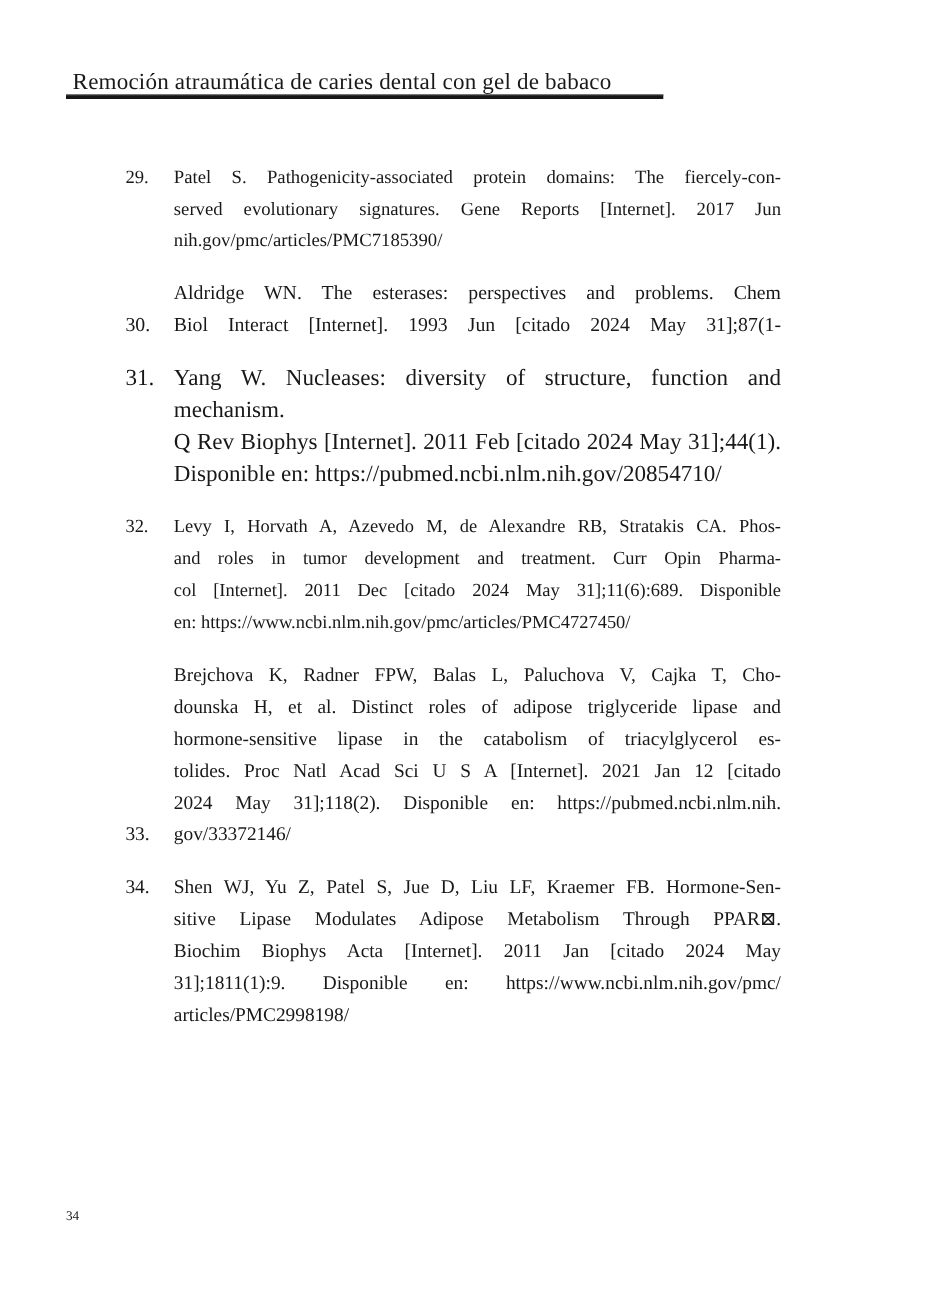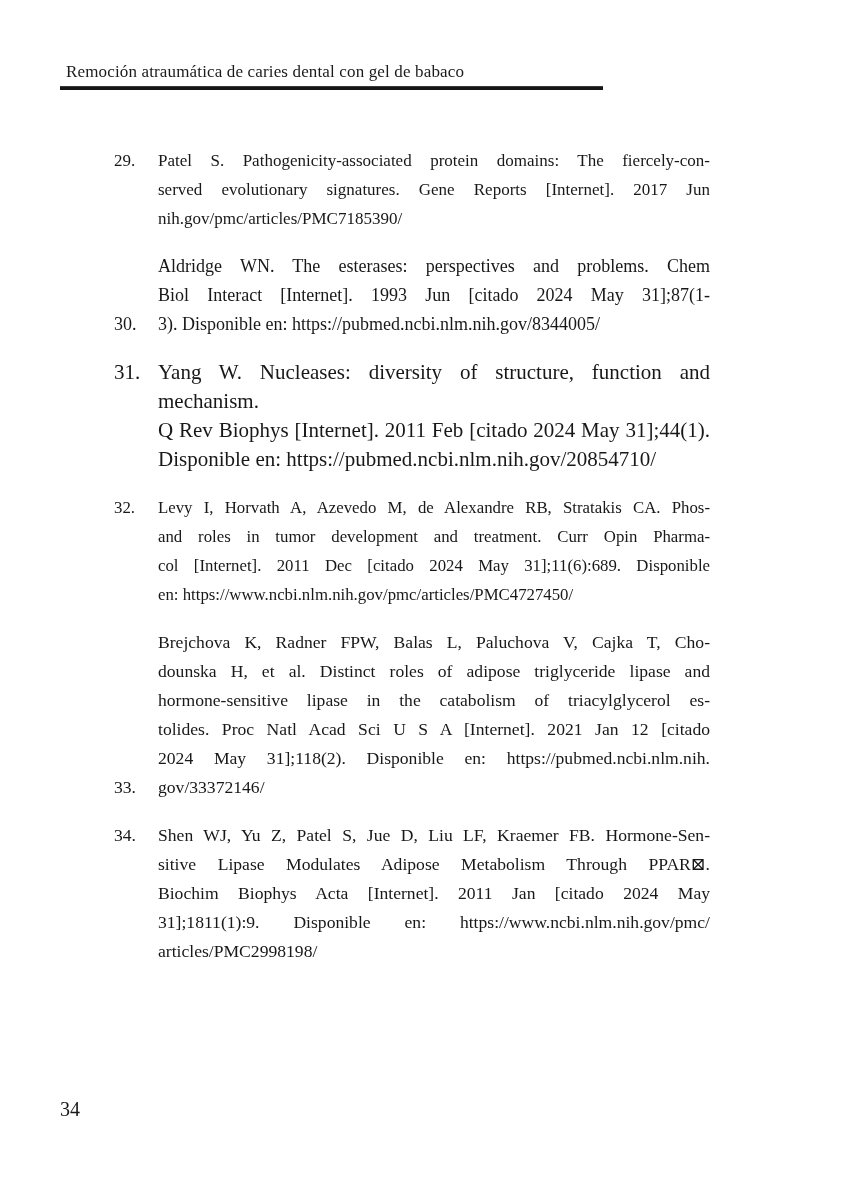--- a/index.html
+++ b/index.html
@@ -13,21 +13,21 @@
     height: 1191px;
     background: #ffffff;
     overflow: hidden;
     font-family: "Liberation Serif", "DejaVu Serif", serif;
     color: #181818;
   }
   .running-header {
     position: absolute;
     top: 62px;
     left: 66px;
-    font-size: 17px;
+    font-size: 21px;
     letter-spacing: 0.15px;
     color: #1a1a1a;
     white-space: nowrap;
   }
   .header-rule {
     position: absolute;
     top: 86px;
     left: 60px;
     width: 543px;
     height: 3px;
@@ -67,21 +67,21 @@
   .ref:nth-child(1) { font-size: 17px; }
   .ref:nth-child(2) { font-size: 18px; align-items: flex-end; }
   .ref:nth-child(3) { font-size: 21px; }
   .ref:nth-child(4) { font-size: 16.8px; }
   .ref:nth-child(5) { font-size: 17.6px; align-items: flex-end; }
   .ref:nth-child(6) { font-size: 17.6px; }
   .page-number {
     position: absolute;
     left: 60px;
     top: 1098px;
-    font-size: 20px;
+    font-size: 12px;
     color: #1a1a1a;
   }
 </style>
 </head>
 <body>
 
 <div class="page">
   <div class="running-header">Remoción atraumática de caries dental con gel de babaco</div>
   <div class="header-rule"></div>
 
@@ -92,21 +92,20 @@
           <div class="ref-line">Patel S. Pathogenicity-associated protein domains: The fiercely-con-</div>
           <div class="ref-line">served evolutionary signatures. Gene Reports [Internet]. 2017 Jun</div>
           <div class="ref-line last">nih.gov/pmc/articles/PMC7185390/</div>
         </div>
       </div>
       <div class="ref">
         <div class="ref-num">30.</div>
         <div class="ref-text">
           <div class="ref-line">Aldridge WN. The esterases: perspectives and problems. Chem</div>
           <div class="ref-line">Biol Interact [Internet]. 1993 Jun [citado 2024 May 31];87(1-</div>
-          <div class="ref-line last">3). Disponible en: https://pubmed.ncbi.nlm.nih.gov/8344005/</div>
         </div>
       </div>
       <div class="ref">
         <div class="ref-num">31.</div>
         <div class="ref-text">
           <div class="ref-line">Yang W. Nucleases: diversity of structure, function and mechanism.</div>
           <div class="ref-line">Q Rev Biophys [Internet]. 2011 Feb [citado 2024 May 31];44(1).</div>
           <div class="ref-line last">Disponible en: https://pubmed.ncbi.nlm.nih.gov/20854710/</div>
         </div>
       </div>

